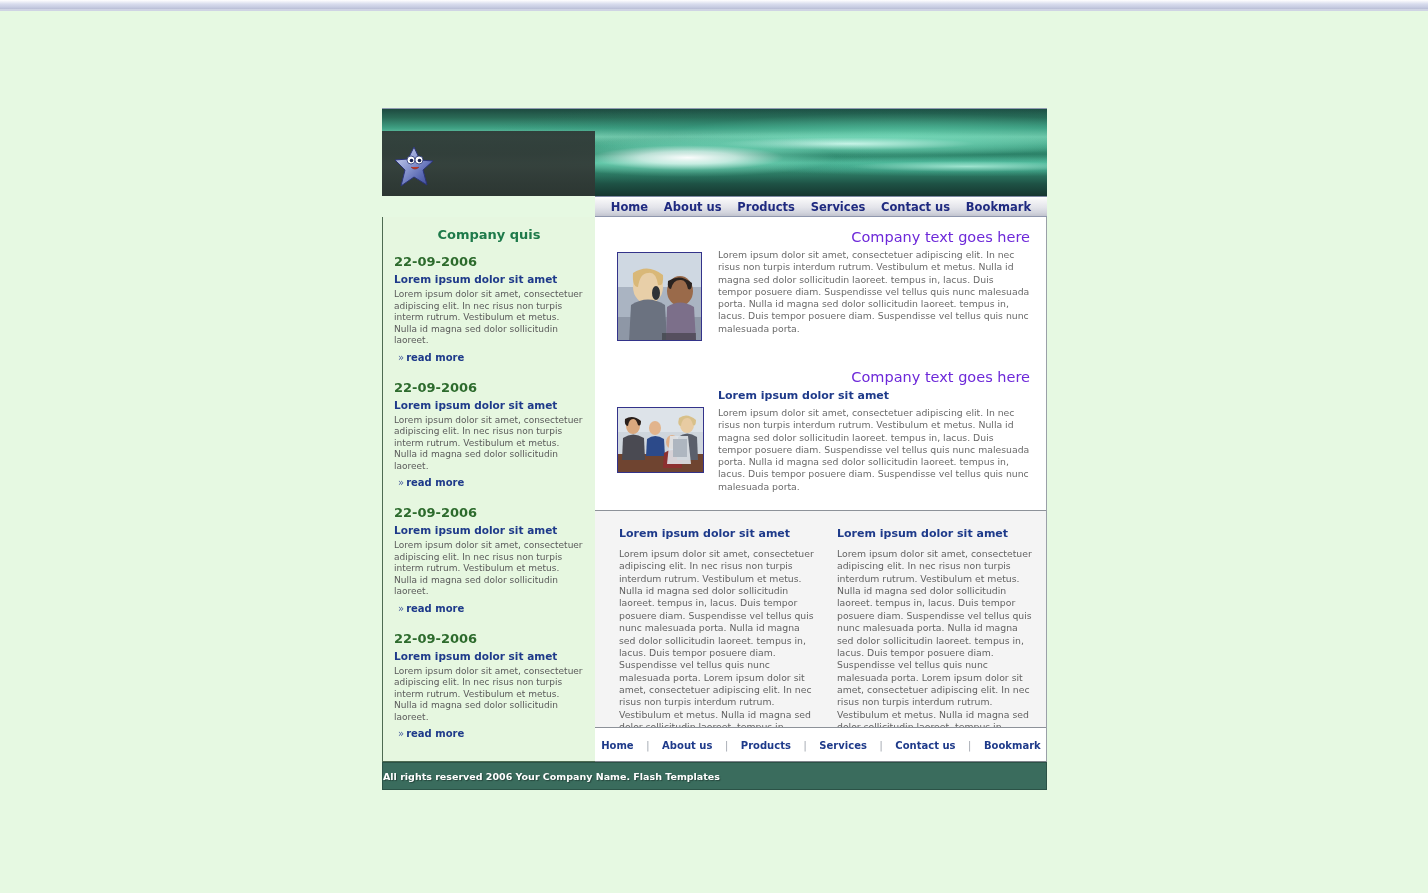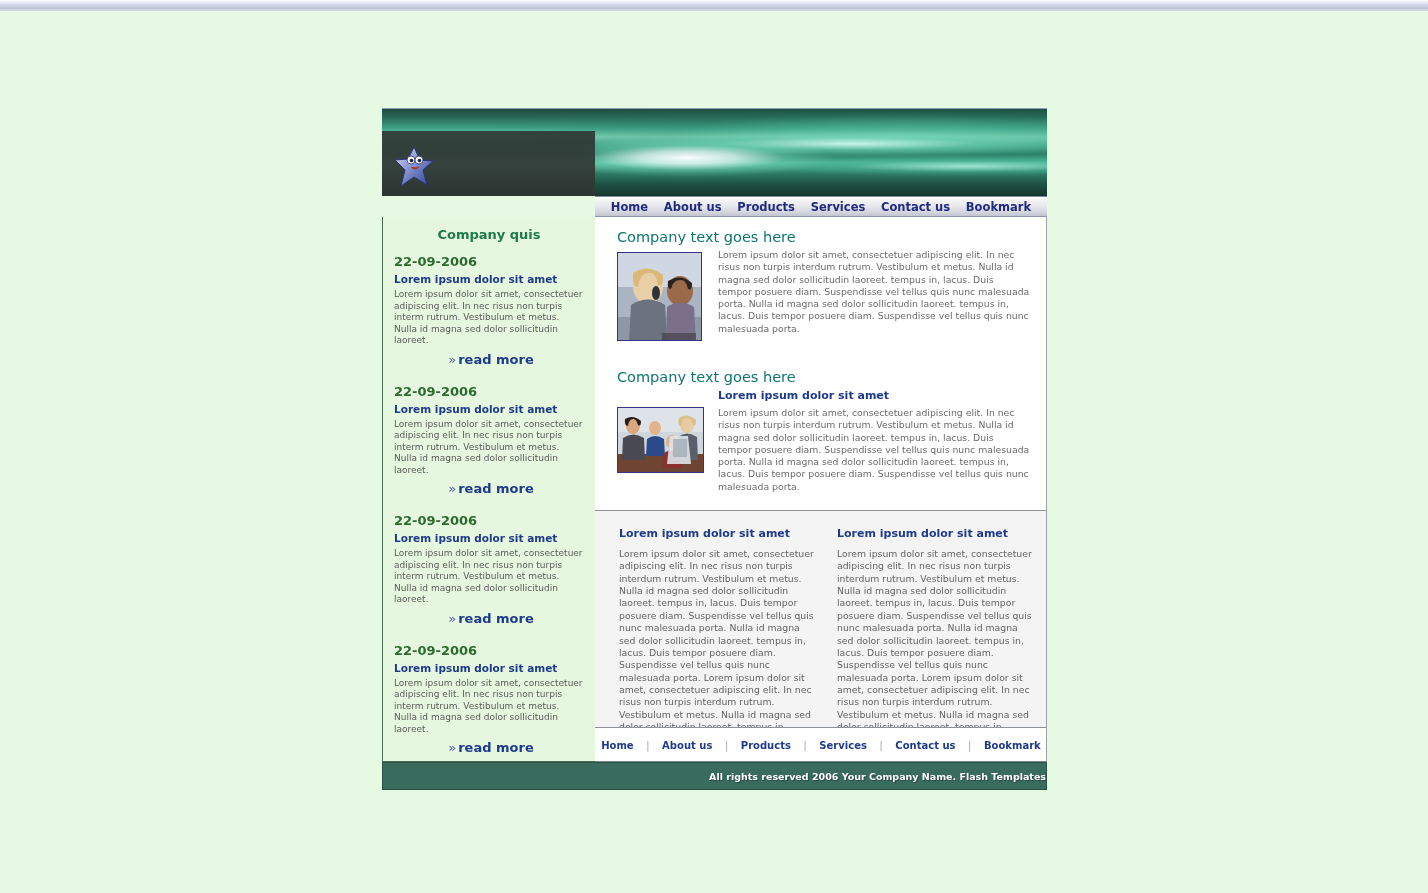--- a/index.html
+++ b/index.html
@@ -170,45 +170,44 @@
     margin-bottom: 4px;
   }
   .news-body {
     color: #5a5a5a;
     font-size: 9px;
     line-height: 1.28;
     margin-bottom: 5px;
   }
   .news-readmore {
     color: #1e3a8a;
-    font-size: 13px;
+    font-size: 10px;
     font-weight: bold;
     cursor: pointer;
     padding-left: 4px;
-    text-align: center;
   }
   .chev { color: #4a5f9e; font-weight: normal; margin-right: 2px; }
 
   
   #main {
     position: absolute;
     left: 213px; top: 0;
     width: 452px;
     height: 545px;
     background: #ffffff;
     border-right: 1px solid #9aa0a8;
     border-bottom: 1px solid #7d8389;
     overflow: hidden;
   }
 
   .content-block { padding: 12px 16px 6px 22px; }
 
   .block-heading {
-    text-align: left;
-    color: #0f766e;
+    text-align: right;
+    color: #6d28d9;
     font-size: 14.5px;
     padding: 0 0 4px 0;
     font-weight: normal;
   }
 
   .row { display: flex; align-items: flex-start; }
 
   .thumb {
     flex: 0 0 auto;
     border: 1px solid #33338a;
@@ -295,21 +294,21 @@
   #footer-bar {
     position: absolute;
     left: 0;
     top: 654px;
     width: 665px;
     height: 28px;
     background: #3a6c5d;
     border: 1px solid #2b5246;
     display: flex;
     align-items: center;
-    justify-content: flex-end;
+    justify-content: flex-start;
   }
   #footer-text {
     color: #ffffff;
     font-size: 9.5px;
     font-weight: bold;
     text-shadow: 1px 1px 1px rgba(0,0,0,0.35);
   }
 
   
   #watermark {

